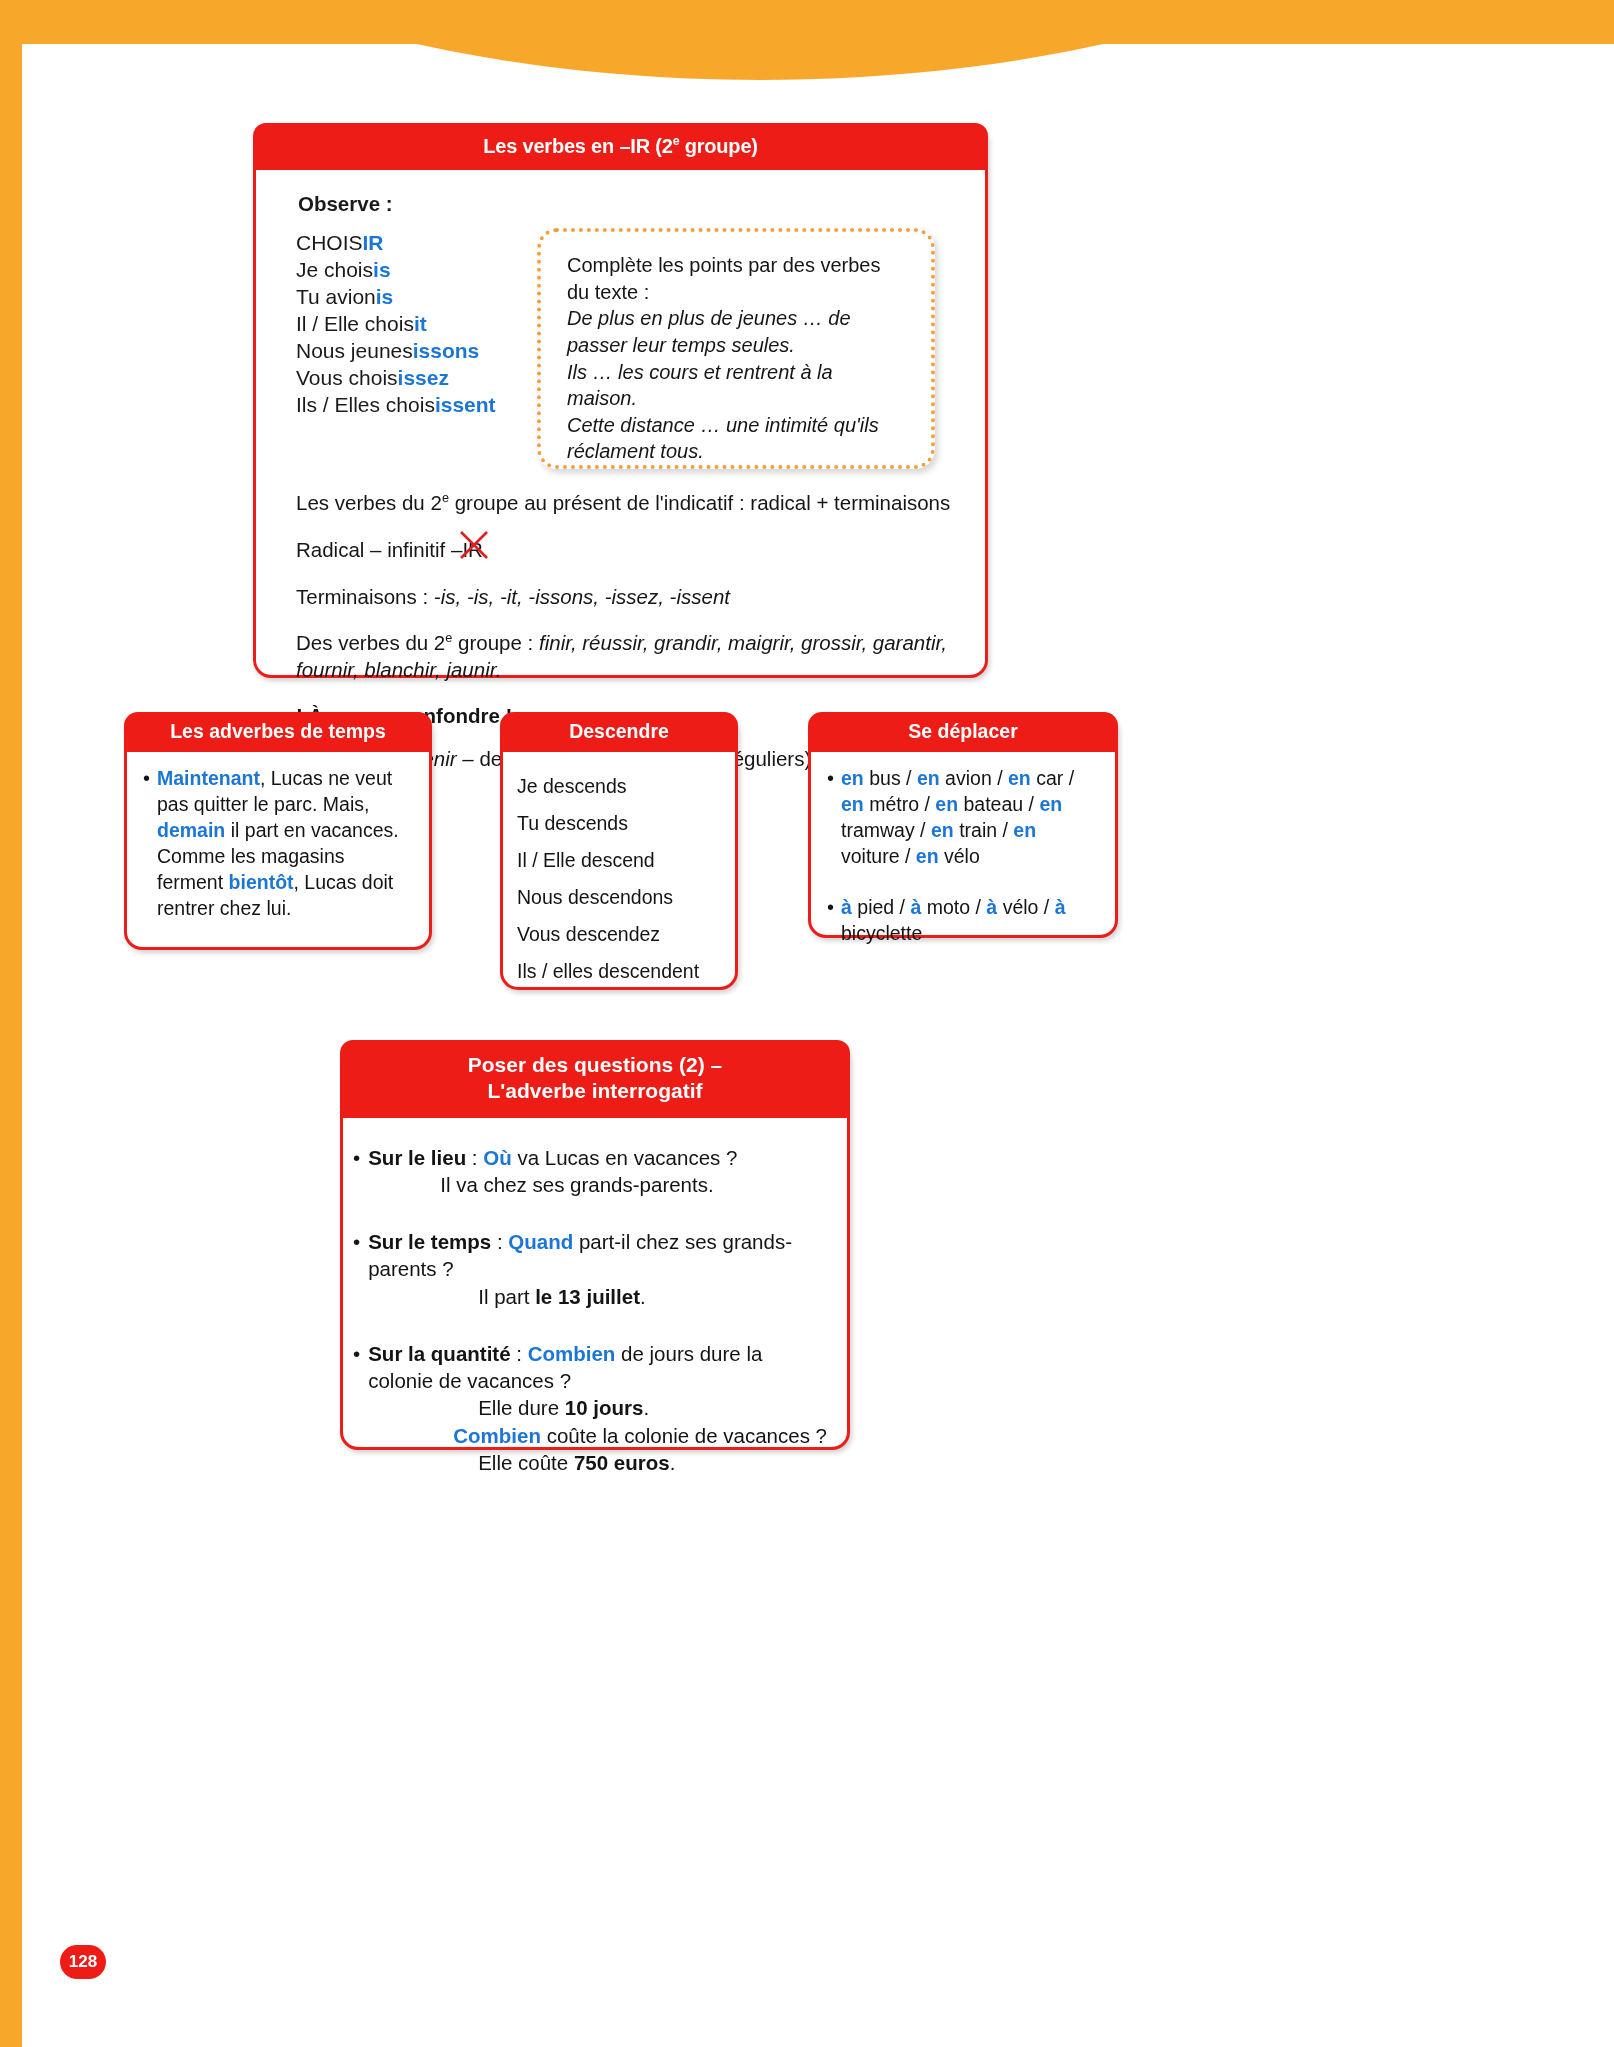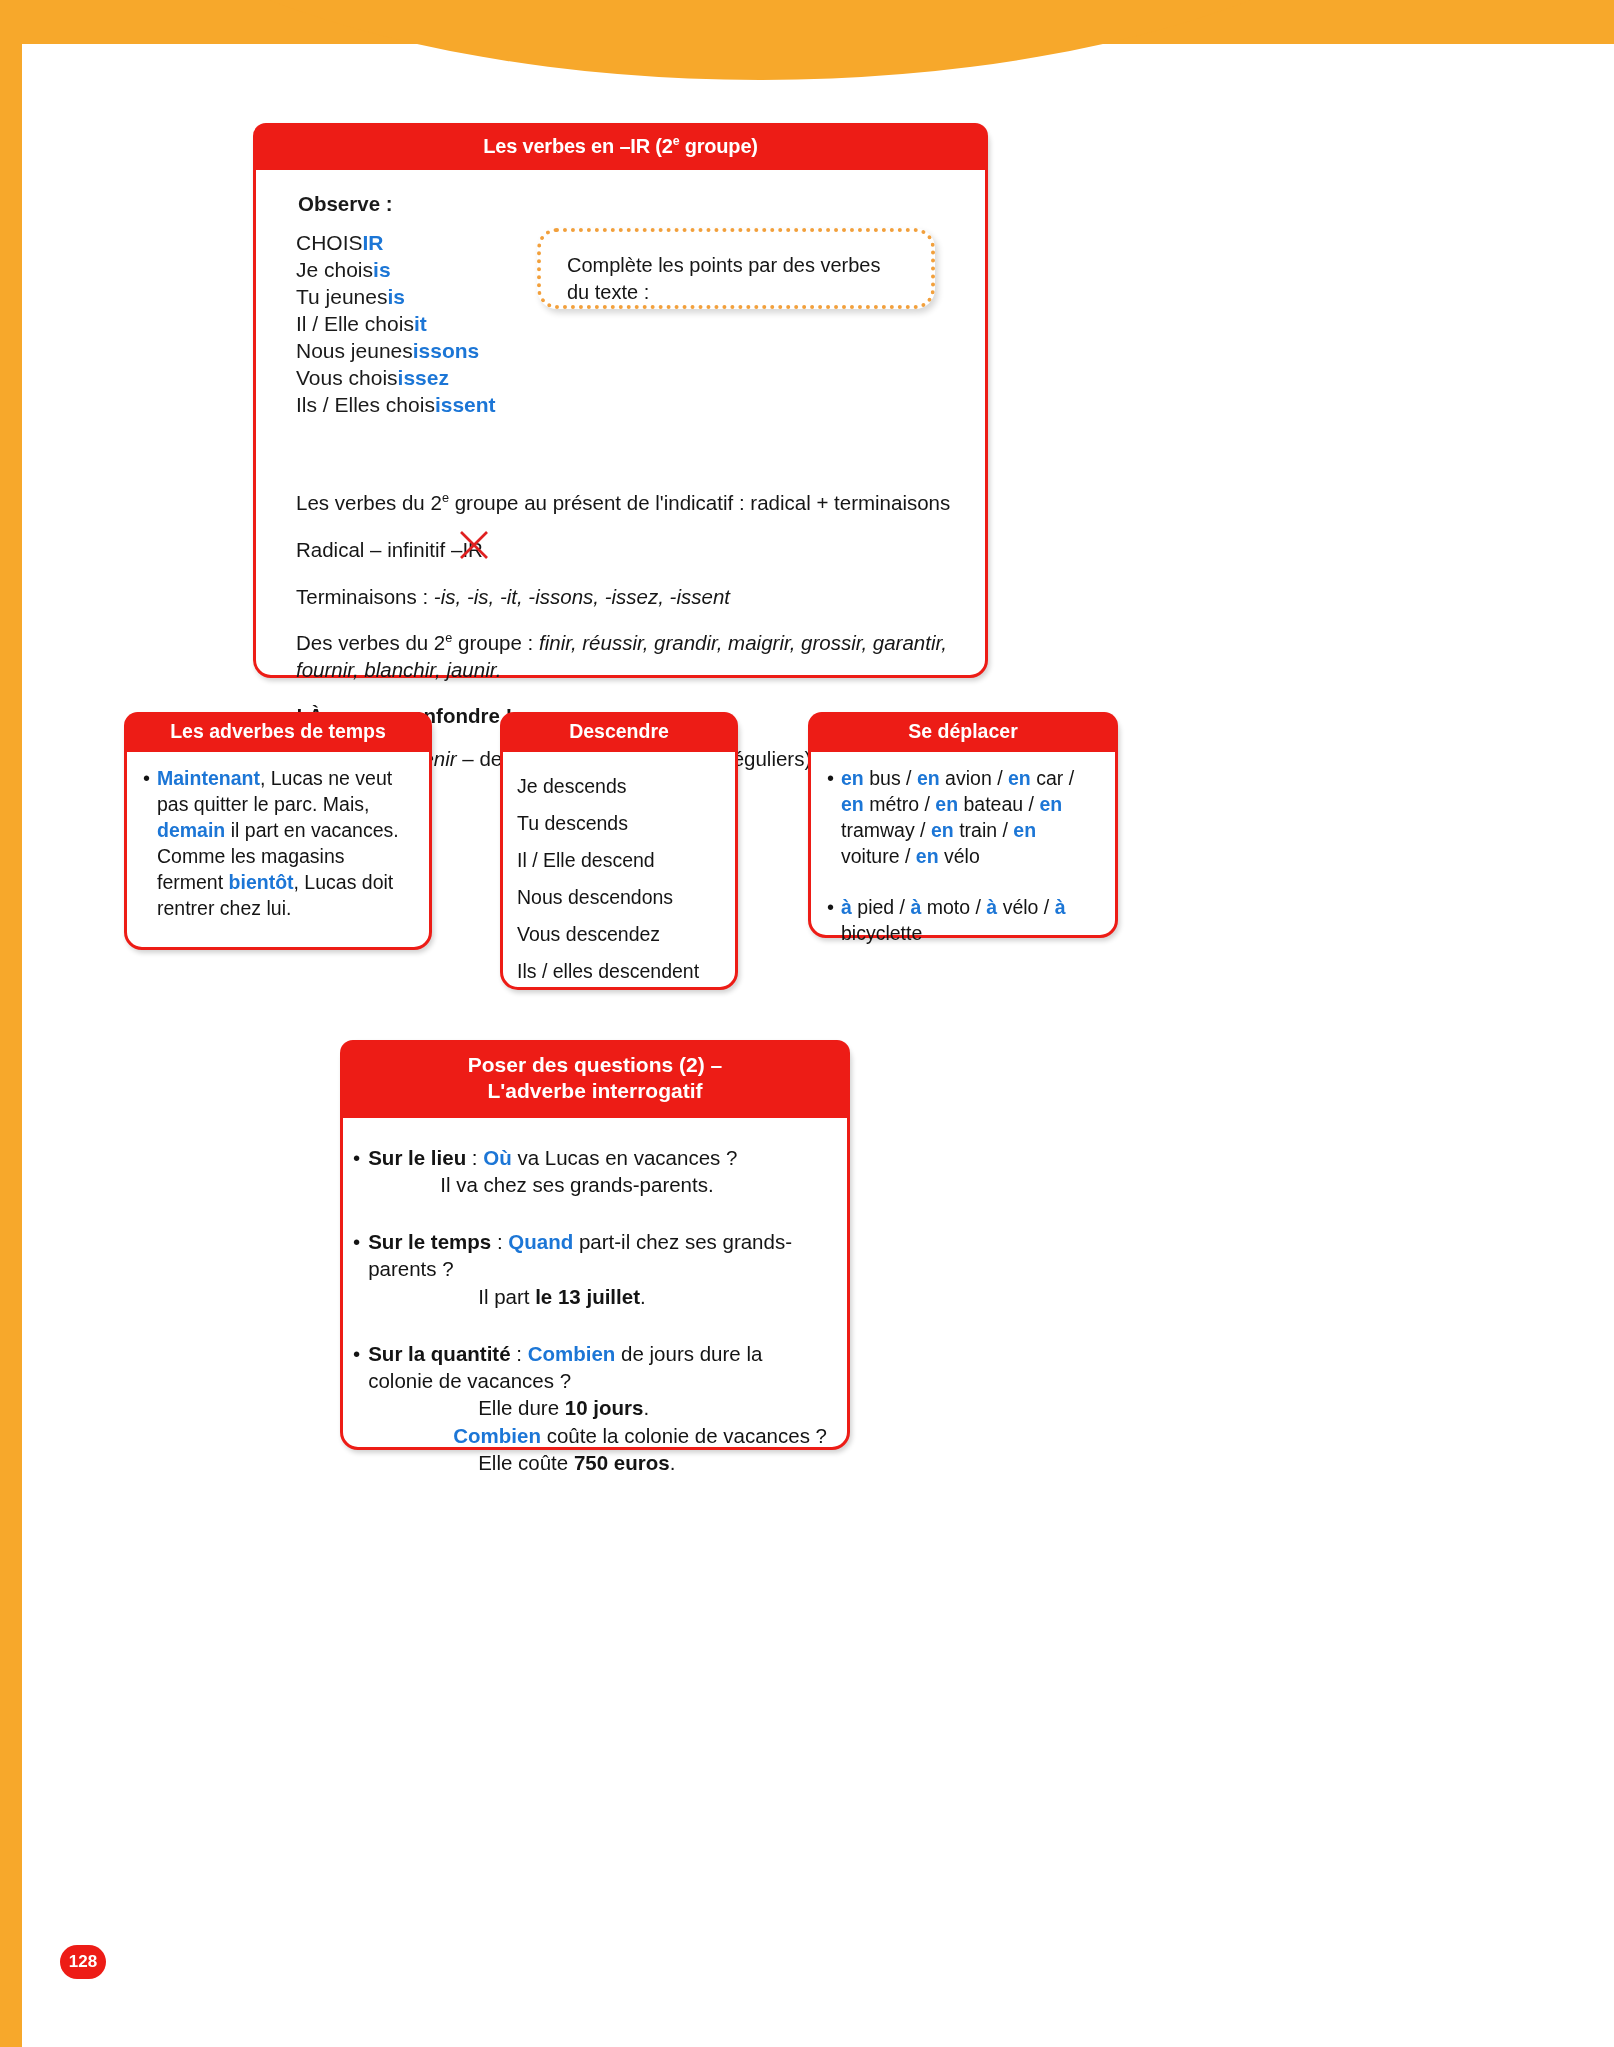--- a/index.html
+++ b/index.html
@@ -134,29 +134,34 @@
     Les verbes en –IR (2<sup>e</sup> groupe)
   </div>
 
   <div class="ir-body">
 
     <div class="observe-label">Observe :</div>
 
     <ul class="conj-list">
       <li><span>CHOIS</span><span class="hl">IR</span></li>
       <li><span>Je chois</span><span class="hl">is</span></li>
-      <li><span>Tu jeunes</span><span class="hl">is</span></li>
+      <li><span>Tu avion</span><span class="hl">is</span></li>
       <li><span>Il / Elle chois</span><span class="hl">it</span></li>
       <li><span>Nous jeunes</span><span class="hl">issons</span></li>
       <li><span>Vous chois</span><span class="hl">issez</span></li>
       <li><span>Ils / Elles chois</span><span class="hl">issent</span></li>
     </ul>
 
     <div class="dotted-box">
       <p>Complète les points par des verbes du texte :</p>
+      <p>
+        <span class="ital">De plus en plus de jeunes … de passer leur temps seules.</span>
+        <span class="ital">Ils … les cours et rentrent à la maison.</span>
+        <span class="ital">Cette distance … une intimité qu'ils réclament tous.</span>
+      </p>
     </div>
 
     <div class="rule-block">
       <p class="tight">
         <span>Les verbes du 2</span><sup>e</sup><span> groupe au présent de l'indicatif : radical + terminaisons</span>
       </p>
 
       <p class="tight">
         <span>Radical – infinitif –</span><span class="struck"><span>IR</span><svg viewBox="0 0 34 34">
               <line x1="4" y1="4" x2="30" y2="30" stroke="#E02020" stroke-width="2.6"></line>

